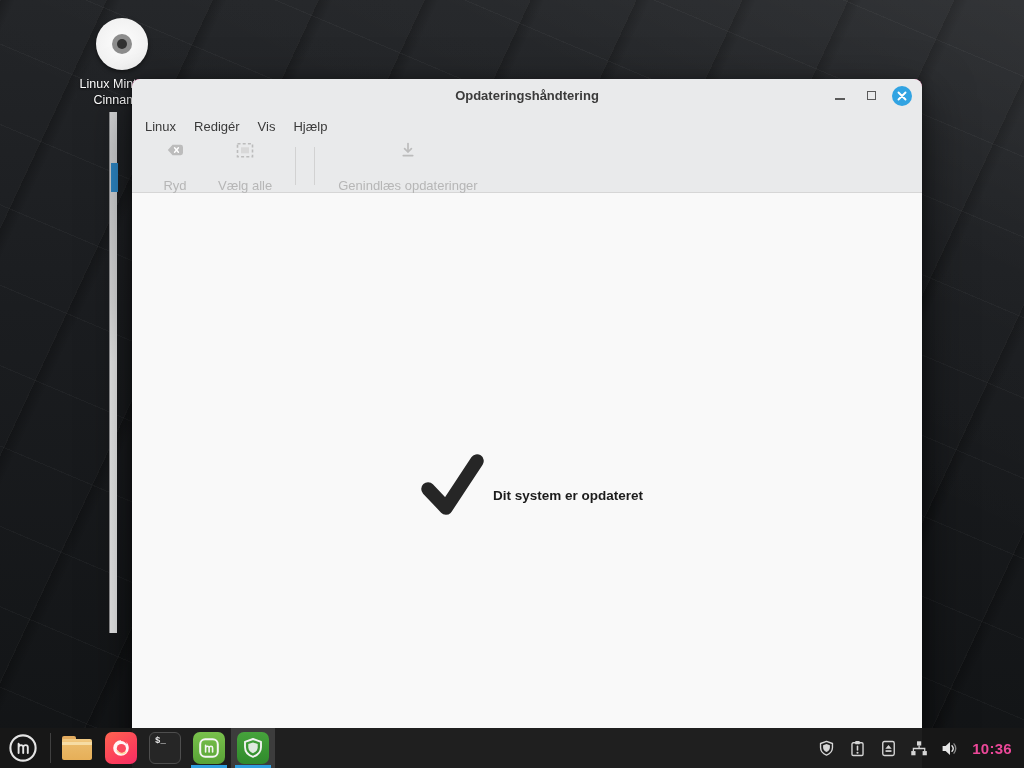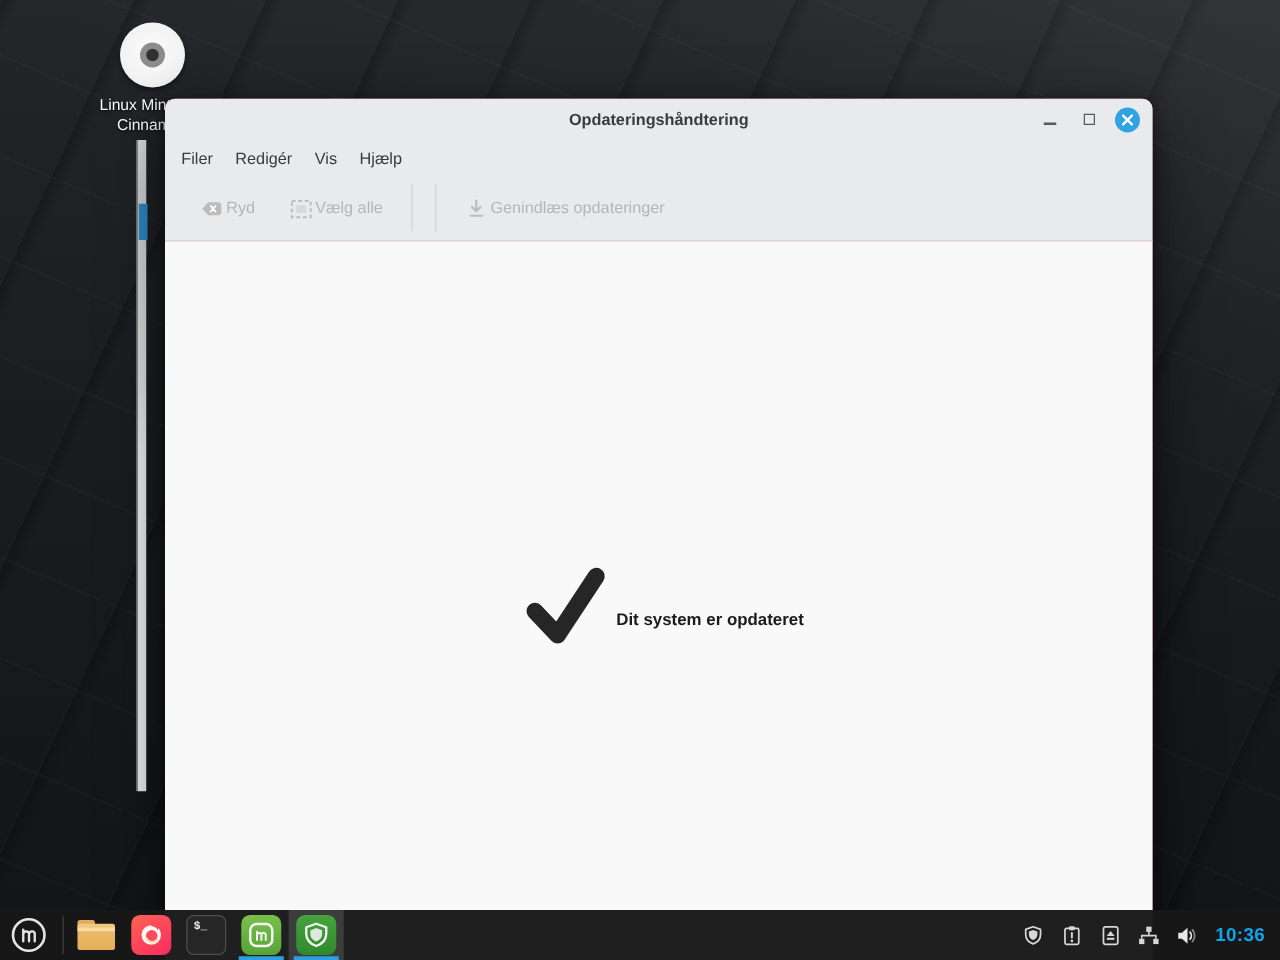--- a/index.html
+++ b/index.html
@@ -66,22 +66,22 @@
   .glyph-min { width:10px; height:2px; background:#5a5a5a; margin-top:7px; }
   .glyph-max { width:9px; height:9px; border:1.5px solid #5a5a5a; background:transparent; }
   .glyph-close-circle { width:20px; height:20px; border-radius:50%; background:#31a3e2;
         display:flex; align-items:center; justify-content:center; }
 
   .menubar { height:28px; flex:0 0 28px; background:#e9eaeb; display:flex; align-items:center; padding-left:4px; }
   .menu-item { padding:4px 9px; font-size:13px; color:#3a3a3a; cursor:default; }
 
   .toolbar { height:53px; flex:0 0 53px; background:#e9eaeb; border-bottom:1px solid #d6d6d6;
              display:flex; align-items:center; padding-left:14px; }
-  .tool-btn { display:flex; flex-direction:row; align-items:center; justify-content:center;
-              gap:2px; padding:4px 14px; min-width:58px; cursor:default; }
+  .tool-btn { display:flex; flex-direction:column; align-items:center; justify-content:center;
+              gap:20px; padding:4px 14px; min-width:58px; cursor:default; }
   .tool-btn .ticon { height:19px; display:flex; align-items:flex-end; justify-content:center; }
   .tool-btn .tlabel { font-size:13px; line-height:14px; }
   .tool-btn.disabled .tlabel { color:#b6b6b6; }
   .tool-btn.enabled .tlabel { color:#333333; }
   .tool-sep { width:1px; height:38px; background:#d2d2d2; margin:0 9px; }
 
   .content { flex:1; background:#f9f9f9; display:flex; flex-direction:row;
              align-items:center; justify-content:center; }
   .content .check-wrap { margin-bottom:24px; }
   .status-text { font-size:13.5px; font-weight:700; color:#1c1c1c; }
@@ -106,21 +106,21 @@
   .terminal-prompt { position:absolute; left:5px; top:3px; color:#e8e8e8; font-family:"Liberation Mono", monospace; font-size:9px; font-weight:700; }
 
   .folder-shape { position:relative; width:30px; height:24px; }
   .folder-back { position:absolute; left:0; top:0; width:14px; height:6px; background:#e2ab5f; border-radius:2px 2px 0 0; }
   .folder-body { position:absolute; left:0; top:3px; width:30px; height:21px; border-radius:2px;
                  background:linear-gradient(180deg,#f3cc86 0%, #eab968 30%, #e6af58 100%); }
   .folder-lip { position:absolute; left:0; top:6px; width:30px; height:3px; background:#f6dca4; }
 
   .tray { margin-left:auto; display:flex; align-items:center; gap:13px; padding-right:12px; }
   .tray-icon { width:18px; height:18px; display:flex; align-items:center; justify-content:center; cursor:pointer; }
-  .clock { color:#0ea5e9; font-size:15px; font-weight:700; letter-spacing:0.3px; cursor:pointer; }
+  .clock { color:#ec4899; font-size:15px; font-weight:700; letter-spacing:0.3px; cursor:pointer; }
 
   svg { display:block; }
 </style>
 </head>
 <body>
 
 <div class="wallpaper"></div>
 
 <div class="desktop-icon">
   <div class="disc">
@@ -156,21 +156,21 @@
         <div class="glyph-close-circle">
           <svg width="10" height="10" viewBox="0 0 10 10">
             <path d="M1.5 1.5 L8.5 8.5 M8.5 1.5 L1.5 8.5" stroke="#ffffff" stroke-width="1.9" stroke-linecap="round"></path>
           </svg>
         </div>
       </div>
     </div>
   </div>
 
   <div class="menubar">
-    <div class="menu-item">Filer</div>
+    <div class="menu-item">Linux</div>
     <div class="menu-item">Redigér</div>
     <div class="menu-item">Vis</div>
     <div class="menu-item">Hjælp</div>
   </div>
 
   <div class="toolbar">
 
     <div class="tool-btn disabled">
       <div class="ticon">
         <svg width="19" height="17" viewBox="0 0 19 17">

